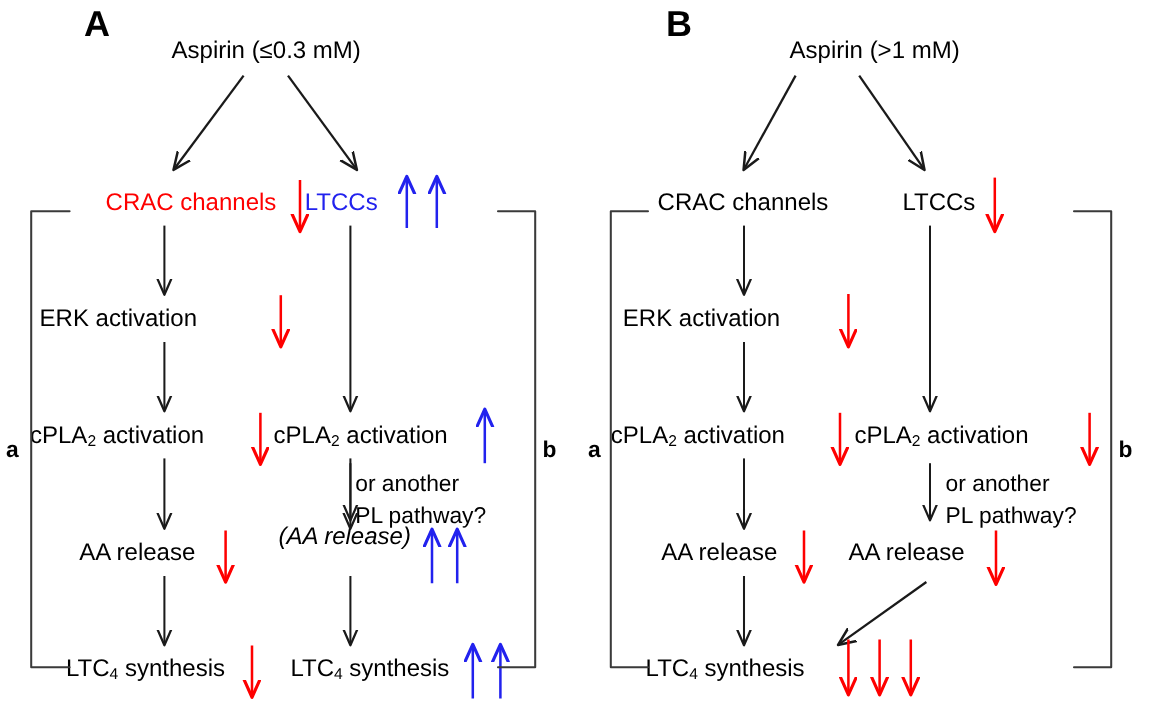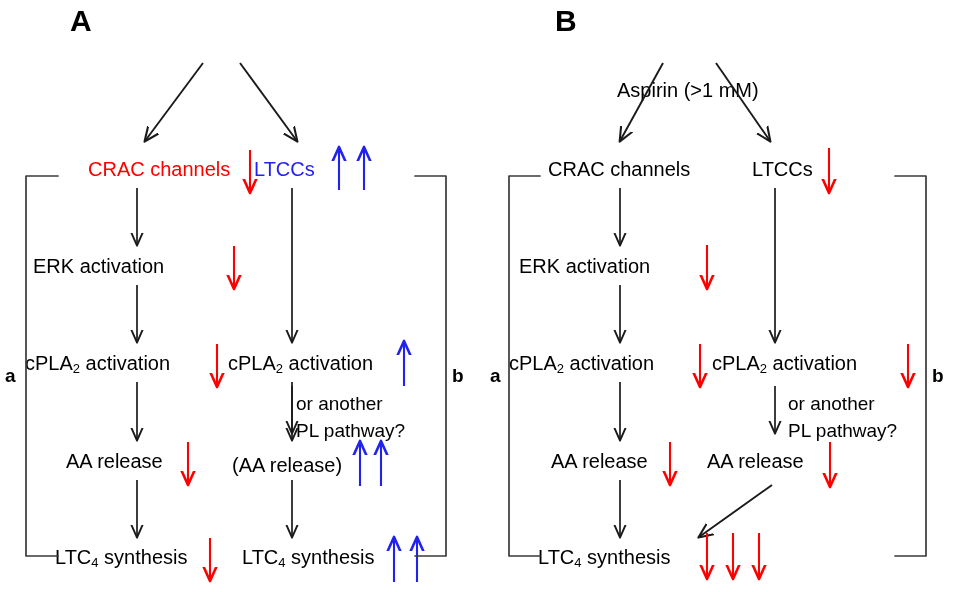--- a/index.html
+++ b/index.html
@@ -63,56 +63,57 @@
     pointer-events: none;
   }
 </style>
 </head>
 <body>
 
 <div id="figure">
 
   <div class="panel-letter" style="left:70px; top:6px;">A</div>
 
+  <div class="node" style="left:143px; top:31px;">Aspirin (≤0.3 mM)</div>
 
   <div class="node red" style="left:88px; top:158px;">CRAC channels</div>
 
   <div class="node blue" style="left:254px; top:158px;">LTCCs</div>
 
   <div class="node" style="left:33px; top:255px;">ERK activation</div>
 
   <div class="node" style="left:25px; top:352px;">
     <span>cPLA</span><sub>2</sub><span> activation</span>
   </div>
 
   <div class="node" style="left:228px; top:352px;">
     <span>cPLA</span><sub>2</sub><span> activation</span>
   </div>
 
   <div class="note" style="left:296px; top:393px;">or another</div>
   <div class="note" style="left:296px; top:420px;">PL pathway?</div>
 
   <div class="node" style="left:66px; top:450px;">AA release</div>
 
-  <div class="node" style="left:232px; top:454px;">(AA release)</div>
+  <div class="node" style="left:232px; top:436px;font-style:italic;">(AA release)</div>
 
   <div class="node" style="left:55px; top:546px;">
     <span>LTC</span><sub>4</sub><span> synthesis</span>
   </div>
 
   <div class="node" style="left:242px; top:546px;">
     <span>LTC</span><sub>4</sub><span> synthesis</span>
   </div>
 
   <div class="bracket-label" style="left:5px; top:366px;">a</div>
   <div class="bracket-label" style="left:452px; top:366px;">b</div>
 
   <div class="panel-letter" style="left:555px; top:6px;">B</div>
 
-  <div class="node" style="left:617px; top:31px;margin-top:48px;">Aspirin (&gt;1 mM)</div>
+  <div class="node" style="left:658px; top:31px;">Aspirin (&gt;1 mM)</div>
 
   <div class="node" style="left:548px; top:158px;">CRAC channels</div>
 
   <div class="node" style="left:752px; top:158px;">LTCCs</div>
 
   <div class="node" style="left:519px; top:255px;">ERK activation</div>
 
   <div class="node" style="left:509px; top:352px;">
     <span>cPLA</span><sub>2</sub><span> activation</span>
   </div>

